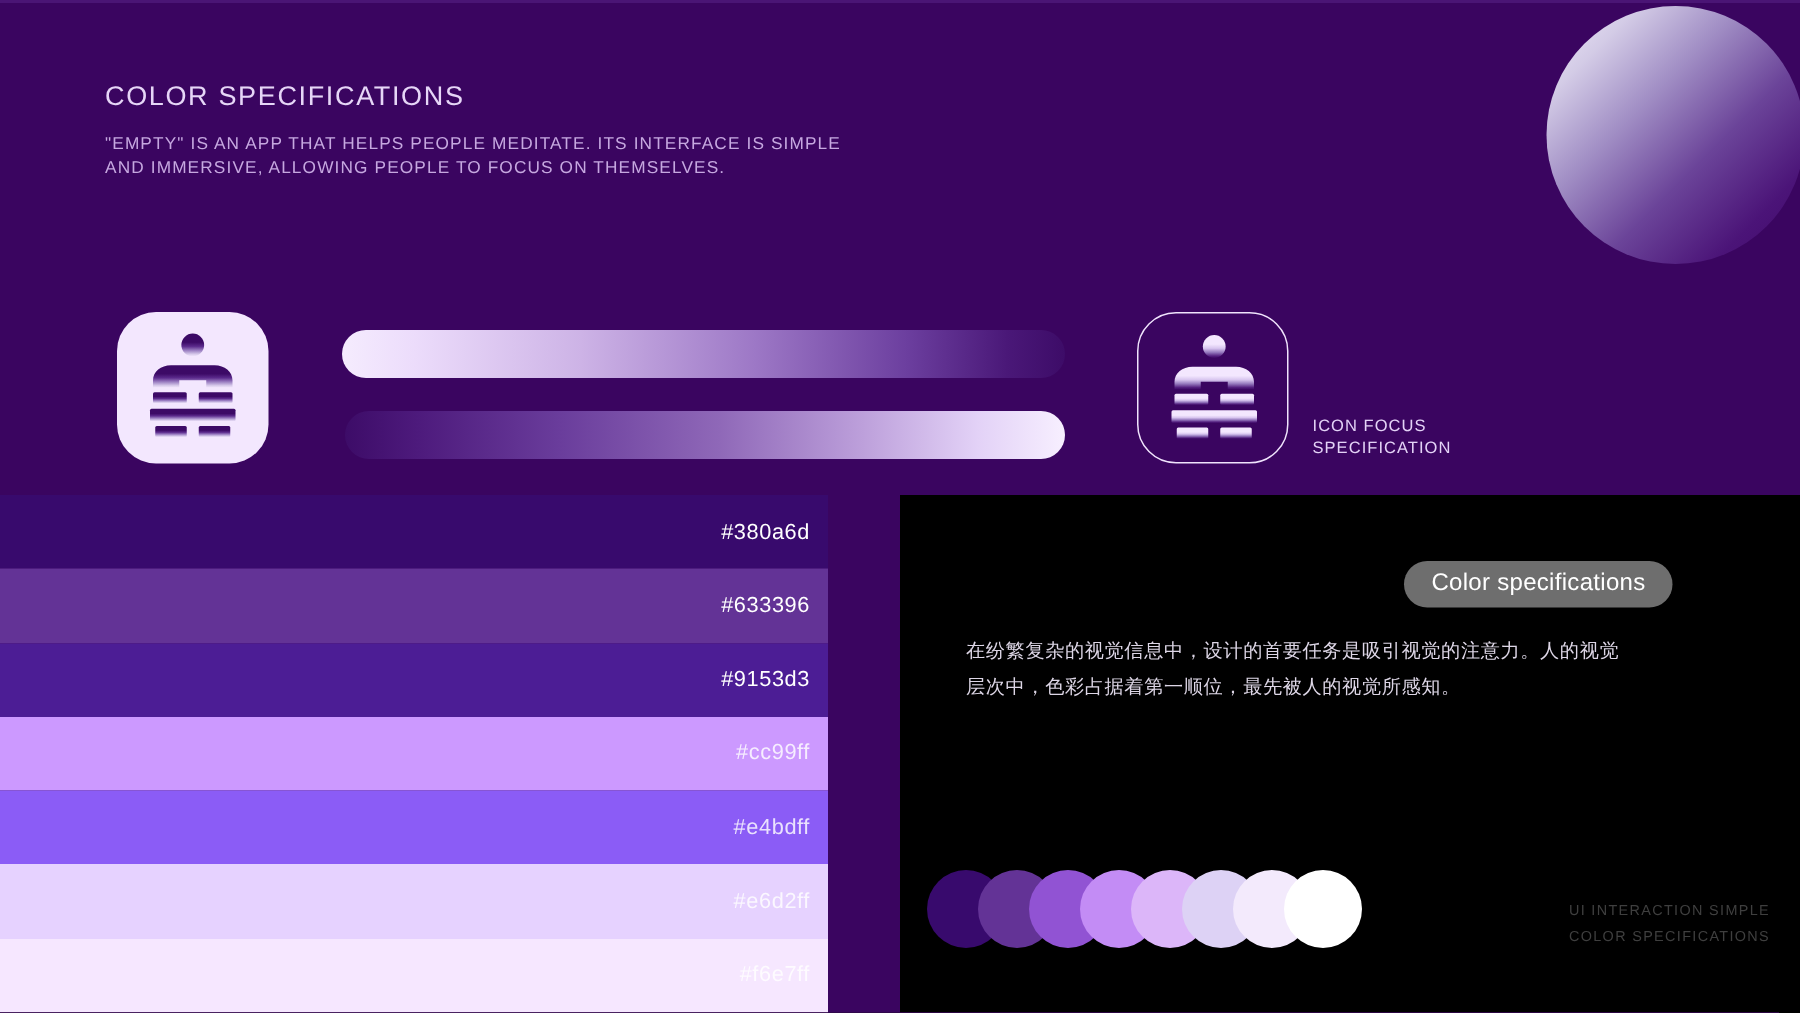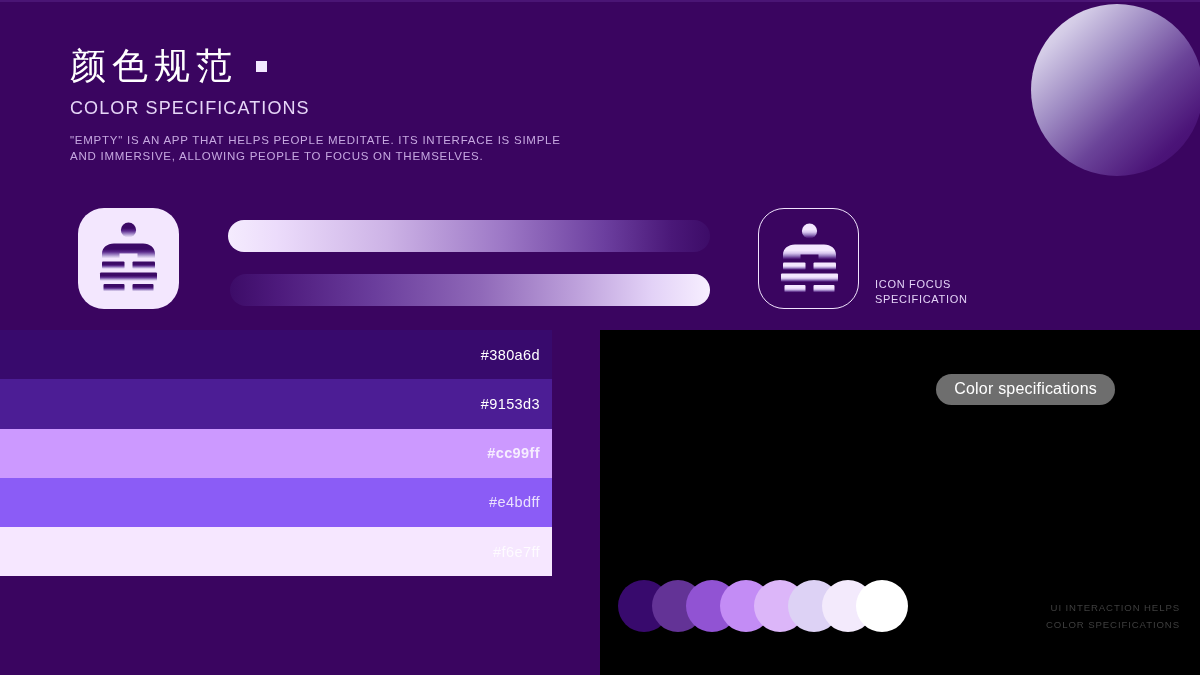--- a/index.html
+++ b/index.html
@@ -201,24 +201,20 @@
 </head>
 <body>
 
 <div id="page">
 
   <div class="top-hairline"></div>
 
   <div class="sphere"></div>
 
   <div class="header">
-    <div class="title-cn">
-      <span>颜色规范</span>
-      <span class="title-dot"></span>
-    </div>
     <div class="title-en">COLOR SPECIFICATIONS</div>
     <div class="subtitle">"EMPTY" IS AN APP THAT HELPS PEOPLE MEDITATE. ITS INTERFACE IS SIMPLE AND IMMERSIVE, ALLOWING PEOPLE TO FOCUS ON THEMSELVES.</div>
   </div>
 
   <div class="icon-tile-light">
     <svg class="glyph" viewBox="0 0 101 101">
       <defs>
         <linearGradient id="gFig" x1="0" y1="0" x2="0" y2="1">
           <stop offset="0%" stop-color="#3c0a66"></stop>
           <stop offset="38%" stop-color="#3c0a66"></stop>
@@ -266,45 +262,52 @@
       </g>
     </svg>
   </div>
   <div class="icon-label">ICON FOCUS
 SPECIFICATION</div>
 
   <div class="swatches" id="swatch-stack">
       <div class="swatch" style="background: rgb(56, 10, 109);">
         <span class="swatch-label">#380a6d</span>
       </div>
+      <div class="swatch" style="background: rgb(99, 51, 150);">
+        <span class="swatch-label">#633396</span>
+      </div>
       <div class="swatch" style="background: #4c1d95;">
         <span class="swatch-label">#9153d3</span>
       </div>
-      <div class="swatch" style="background: rgb(204, 153, 255); font-weight: bold;">
+      <div class="swatch" style="background: rgb(204, 153, 255);">
         <span class="swatch-label dim">#cc99ff</span>
       </div>
       <div class="swatch" style="background: #8b5cf6;">
         <span class="swatch-label dim">#e4bdff</span>
       </div>
+      <div class="swatch" style="background: rgb(230, 210, 255);">
+        <span class="swatch-label dim">#e6d2ff</span>
+      </div>
       <div class="swatch" style="background: rgb(246, 231, 255);">
         <span class="swatch-label dim">#f6e7ff</span>
       </div>
     </div>
 
   <div class="panel">
     <div class="pill">Color specifications</div>
+    <div class="panel-cn">在纷繁复杂的视觉信息中，设计的首要任务是吸引视觉的注意力。人的视觉层次中，色彩占据着第一顺位，最先被人的视觉所感知。</div>
     <div class="circles" id="circle-palette">
         <div class="circ" style="background: rgb(56, 10, 109); left: 0px; z-index: 1;"></div>
         <div class="circ" style="background: rgb(99, 51, 150); left: 34px; z-index: 2;"></div>
         <div class="circ" style="background: rgb(145, 83, 211); left: 68px; z-index: 3;"></div>
         <div class="circ" style="background: rgb(195, 140, 245); left: 102px; z-index: 4;"></div>
         <div class="circ" style="background: rgb(220, 182, 249); left: 136px; z-index: 5;"></div>
         <div class="circ" style="background: rgb(221, 210, 245); left: 170px; z-index: 6;"></div>
         <div class="circ" style="background: rgb(243, 234, 252); left: 204px; z-index: 7;"></div>
         <div class="circ" style="background: rgb(255, 255, 255); left: 238px; z-index: 8;"></div>
       </div>
     <div class="footer">
-      <div>UI INTERACTION HELPS</div>
+      <div>UI INTERACTION SIMPLE</div>
       <div>COLOR SPECIFICATIONS</div>
     </div>
   </div>
 
 </div>
 
 </body></html>

